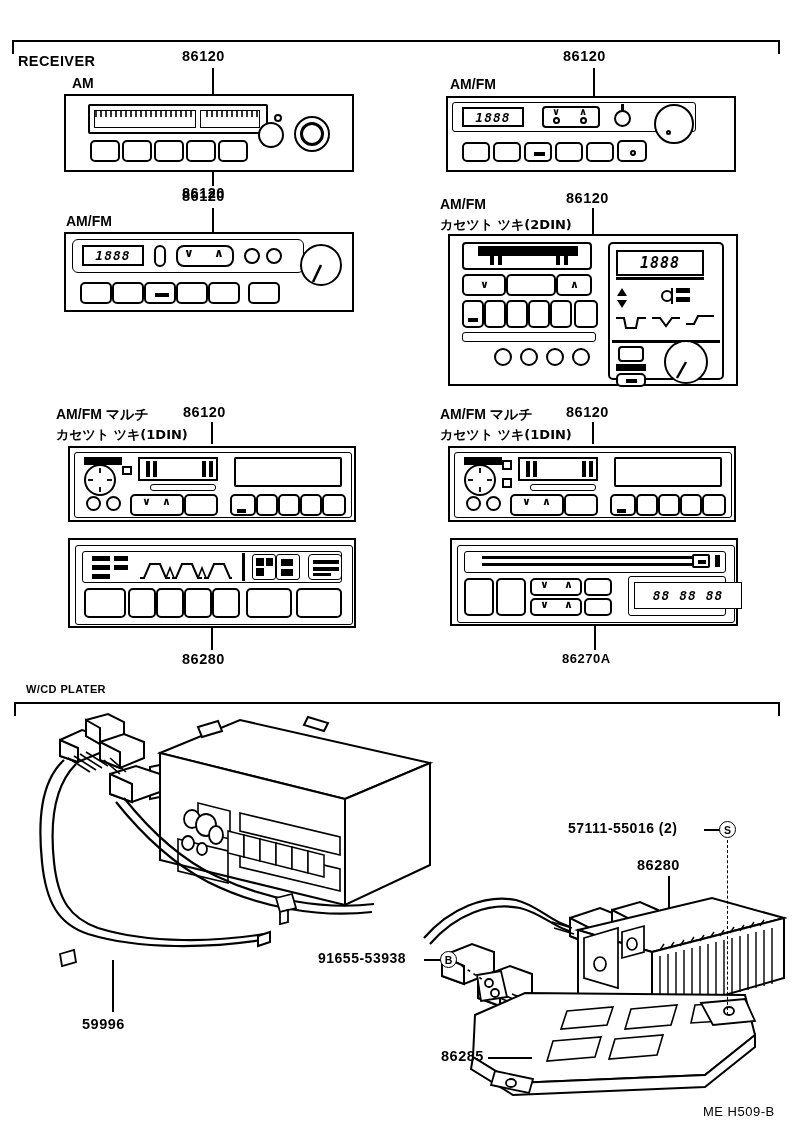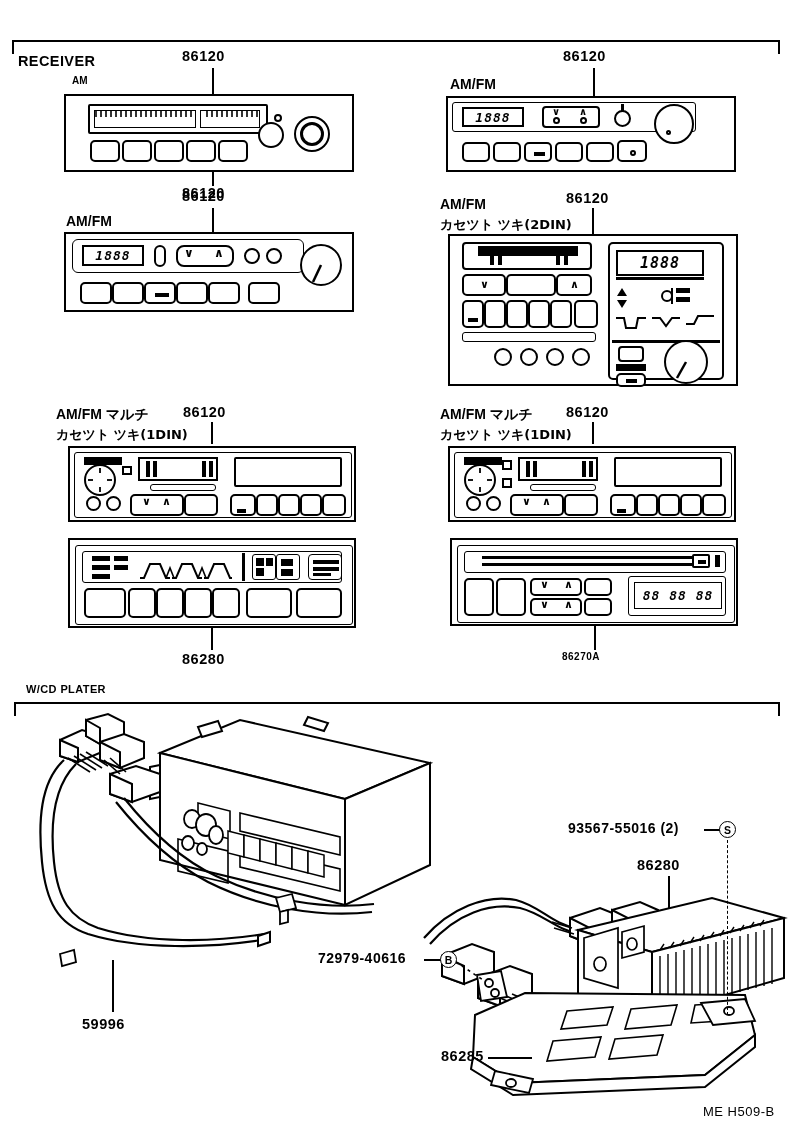--- a/index.html
+++ b/index.html
@@ -39,21 +39,21 @@
 <body>
 
 <div class="lbl" style="left:18px;top:20px;font-size:14.5px;letter-spacing:.4px;margin-top:33px;">RECEIVER</div>
 
 <div class="leader hline" style="left:12px;top:40px;width:768px;"></div>
 <div class="leader vline" style="left:12px;top:40px;height:14px;"></div>
 <div class="leader vline" style="left:778px;top:40px;height:14px;"></div>
 
 <div class="pn" style="left:182px;top:48px;font-size:14.5px;">86120</div>
 <div class="leader vline" style="left:212px;top:68px;height:34px;"></div>
-<div class="lbl" style="left:72px;top:75px;font-size:10px;">AM</div>
+<div class="lbl" style="left:72px;top:75px;font-size:14px;">AM</div>
 
 <div class="unit" style="left:64px;top:94px;width:290px;height:78px;">
 
   <div class="inner" style="left:22px;top:8px;width:180px;height:30px;border-radius:2px;">
     <div class="btnsq" style="left:4px;top:4px;width:102px;height:18px;border-width:1.5px;"></div>
     <div class="btnsq" style="left:110px;top:4px;width:60px;height:18px;border-width:1.5px;"></div>
 
     <svg style="left:4px;top:4px;" width="170" height="8">
       <g stroke="#000" stroke-width="1.6">
         <line x1="2" y1="0" x2="2" y2="7"></line>
@@ -392,26 +392,26 @@
     <div class="chev" style="left:32px;top:-1px;font-size:11px;">∧</div>
   </div>
   <div class="btn" style="left:78px;top:58px;width:52px;height:18px;">
     <div class="chev" style="left:8px;top:-1px;font-size:11px;">∨</div>
     <div class="chev" style="left:32px;top:-1px;font-size:11px;">∧</div>
   </div>
   <div class="btn" style="left:132px;top:38px;width:28px;height:18px;"></div>
   <div class="btn" style="left:132px;top:58px;width:28px;height:18px;"></div>
 
   <div class="inner" style="left:176px;top:36px;width:98px;height:40px;border-width:1.8px;border-radius:3px;"></div>
-  <div class="lcd" style="left:182px;top:42px;width:88px;height:27px;border-width:1.6px;">
+  <div class="lcd" style="left:182px;top:42px;width:108px;height:27px;border-width:1.6px;">
     <span class="lcdtxt" style="font-size:13px;">88 88 88</span>
   </div>
 </div>
 <div class="leader vline" style="left:594px;top:626px;height:24px;"></div>
-<div class="pn" style="left:562px;top:651px;font-size:10px;">86270A</div>
+<div class="pn" style="left:562px;top:651px;font-size:13px;">86270A</div>
 
 <div class="lbl" style="left:26px;top:683px;font-size:11px;letter-spacing:.4px;">W/CD PLATER</div>
 <div class="leader hline" style="left:14px;top:702px;width:766px;"></div>
 <div class="leader vline" style="left:14px;top:702px;height:14px;"></div>
 <div class="leader vline" style="left:778px;top:702px;height:14px;"></div>
 
 <svg style="left:140px;top:715px;" width="300" height="200">
   <g fill="#fff" stroke="#000" stroke-width="2">
 
     <polygon points="20,38 100,5 290,48 205,84"></polygon>
@@ -604,25 +604,25 @@
     <ellipse cx="40" cy="18" rx="4" ry="4"></ellipse>
   </g>
 </svg>
 
 <div class="leader hline" style="left:488px;top:1057px;width:44px;"></div>
 <div class="pn" style="left:441px;top:1048px;font-size:14.5px;">86285</div>
 
 <div class="pn" style="left:637px;top:857px;font-size:14.5px;">86280</div>
 <div class="leader vline" style="left:668px;top:876px;height:32px;"></div>
 
-<div class="pn" style="left:568px;top:820px;font-size:14px;">93567-55016 (2)</div>
+<div class="pn" style="left:568px;top:820px;font-size:14px;">57111-55016 (2)</div>
 <div class="leader hline" style="left:704px;top:829px;width:17px;"></div>
 <div class="badge" style="left:719px;top:821px;width:17px;height:17px;font-size:10.5px;">S</div>
 <div class="dash" style="left:727px;top:840px;height:175px;"></div>
 
-<div class="pn" style="left:318px;top:950px;font-size:14px;">72979-40616</div>
+<div class="pn" style="left:318px;top:950px;font-size:14px;">91655-53938</div>
 <div class="leader hline" style="left:424px;top:959px;width:17px;"></div>
 <div class="badge" style="left:440px;top:951px;width:17px;height:17px;font-size:10.5px;">B</div>
 <svg style="left:456px;top:960px;" width="40" height="30">
   <line x1="0" y1="2" x2="30" y2="22" stroke="#000" stroke-width="1.6" stroke-dasharray="3,4"></line>
 </svg>
 
 <div class="footer" style="left:703px;top:1104px;font-size:13px;">ME H509-B</div>
 
 </body></html>

